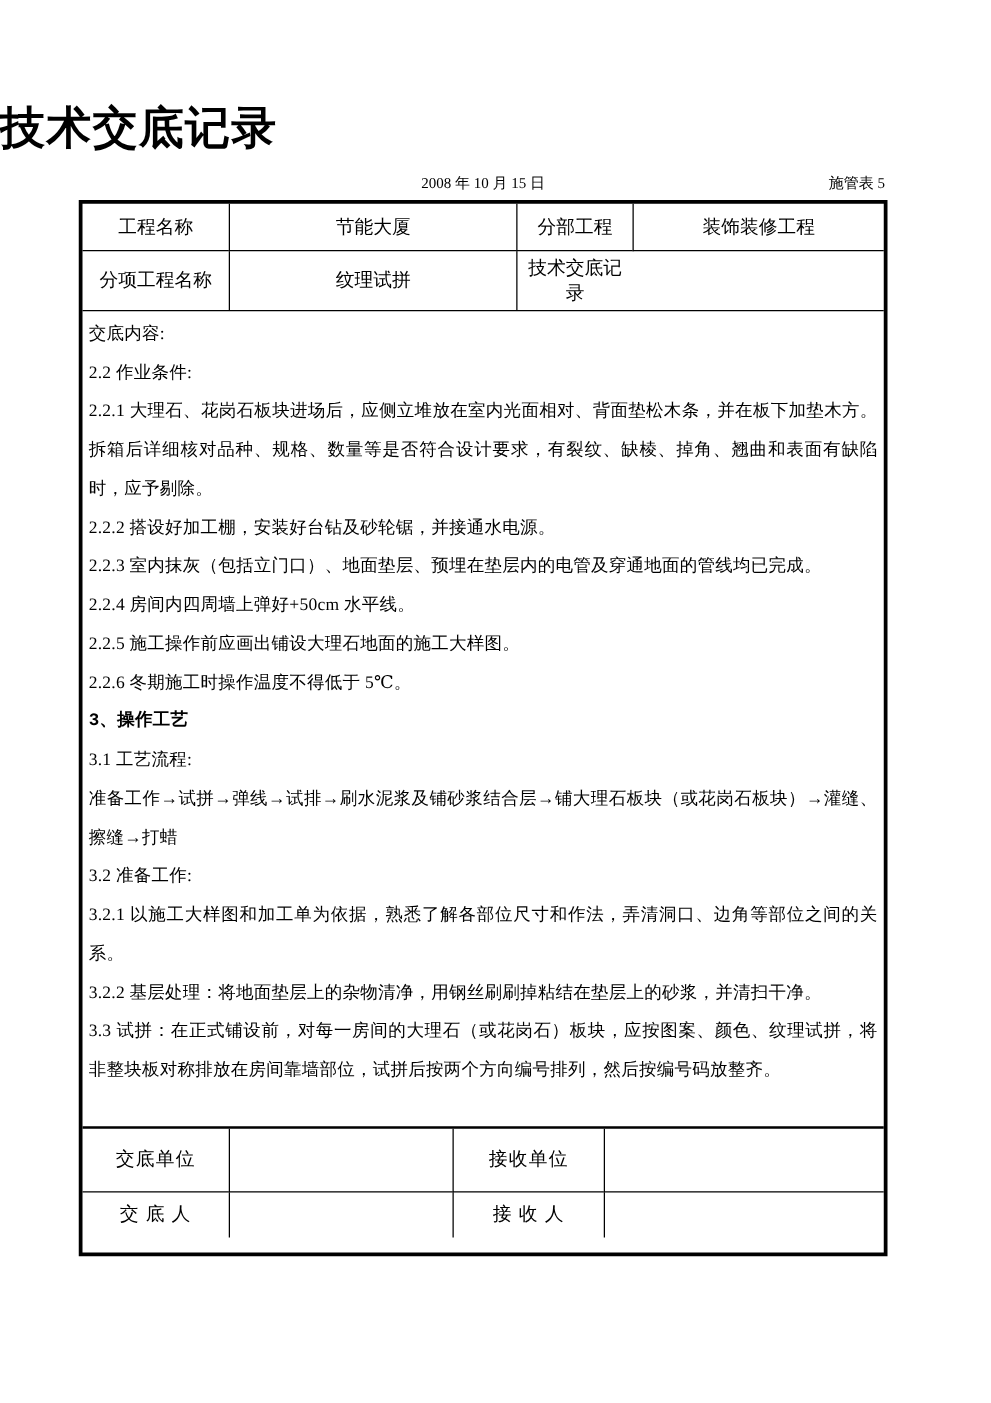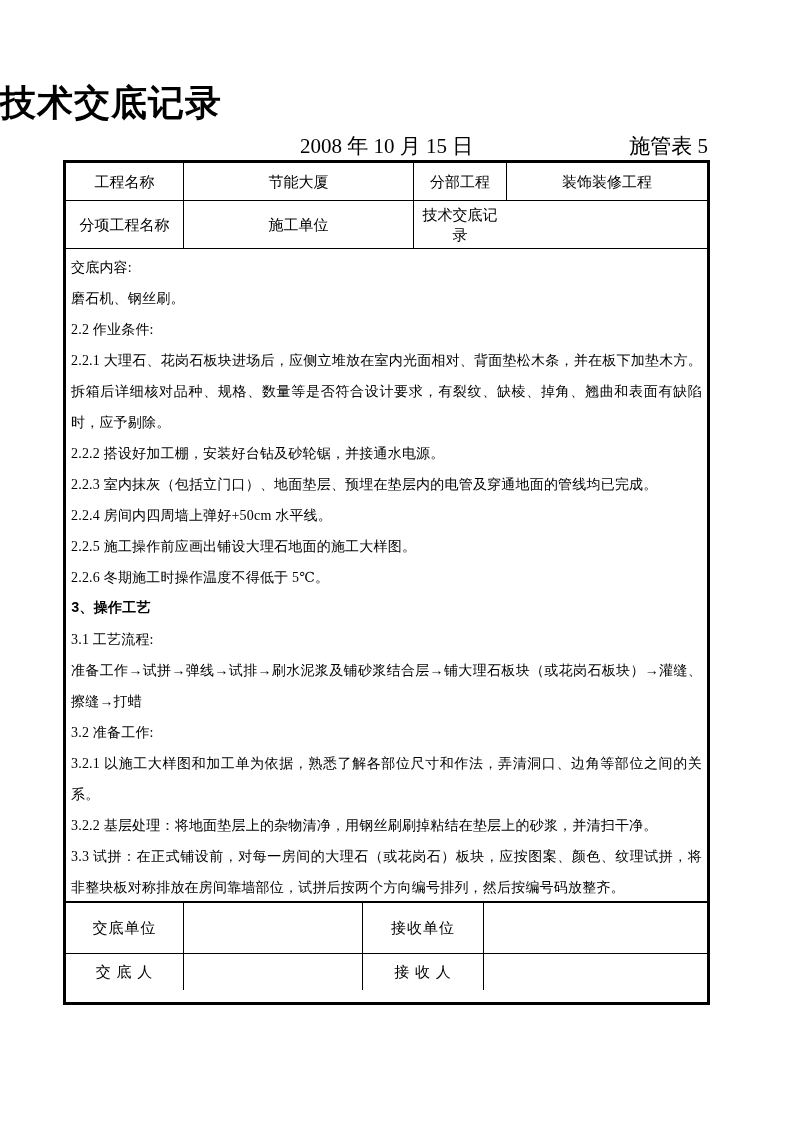--- a/index.html
+++ b/index.html
@@ -21,21 +21,21 @@
     font-weight: bold;
     font-size: 36px;
     line-height: 42px;
     letter-spacing: 1px;
   }
   .meta-row {
     position: relative;
     width: 647px;
     margin: 10px 16px 0 63px;
     height: 24px;
-    font-size: 21px;
+    font-size: 12px;
     line-height: 24px;
   }
   .meta-date {
     display: block;
     text-align: center;
     width: 100%;
   }
   .meta-form-no {
     position: absolute;
     right: 2px;
@@ -110,27 +110,26 @@
   </div>
 
   <div class="sheet">
 
     <div class="grid info-grid">
       <div class="cell r1 first">工程名称</div>
       <div class="cell r1">节能大厦</div>
       <div class="cell r1">分部工程</div>
       <div class="cell r1">装饰装修工程</div>
       <div class="cell first">分项工程名称</div>
-      <div class="cell">施工单位</div>
+      <div class="cell">纹理试拼</div>
       <div class="cell">技术交底记录</div>
     </div>
 
     <div class="content">
       <p class="para">交底内容:</p>
-      <p class="para">磨石机、钢丝刷。</p>
       <p class="para">2.2 作业条件:</p>
       <p class="para">2.2.1 大理石、花岗石板块进场后，应侧立堆放在室内光面相对、背面垫松木条，并在板下加垫木方。拆箱后详细核对品种、规格、数量等是否符合设计要求，有裂纹、缺棱、掉角、翘曲和表面有缺陷时，应予剔除。</p>
       <p class="para">2.2.2 搭设好加工棚，安装好台钻及砂轮锯，并接通水电源。</p>
       <p class="para">2.2.3 室内抹灰（包括立门口）、地面垫层、预埋在垫层内的电管及穿通地面的管线均已完成。</p>
       <p class="para">2.2.4 房间内四周墙上弹好+50cm 水平线。</p>
       <p class="para">2.2.5 施工操作前应画出铺设大理石地面的施工大样图。</p>
       <p class="para">2.2.6 冬期施工时操作温度不得低于 5℃。</p>
       <p class="para bold">3、操作工艺</p>
       <p class="para">3.1 工艺流程:</p>
       <p class="para">准备工作→试拼→弹线→试排→刷水泥浆及铺砂浆结合层→铺大理石板块（或花岗石板块）→灌缝、擦缝→打蜡</p>

